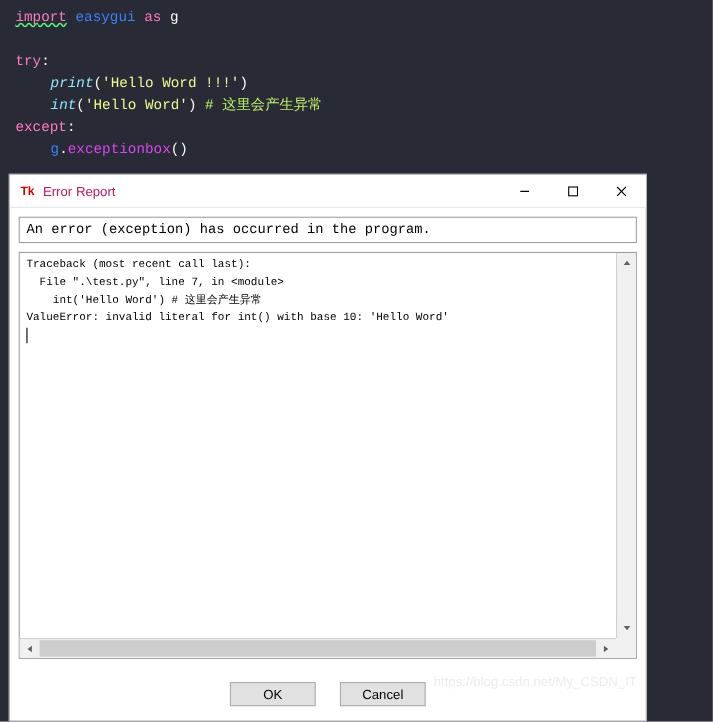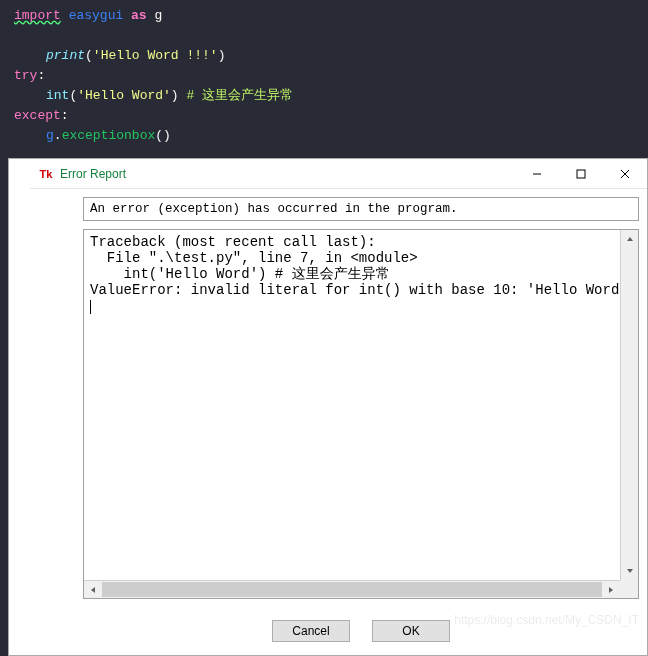--- a/index.html
+++ b/index.html
@@ -13,82 +13,80 @@
   }
   .code-area {
     padding: 6px 0 0 14px;
     font-size: 13px;
     line-height: 20px;
     color: #f8f8f2;
   }
   .kw-import { color: #ff79c6; }
   .kw-try { color: #ff79c6; }
   .mod { color: #3b82f6; }
-  .as { color: #ff79c6; font-weight: bold; }
+  .as { color: #ff79c6; }
   .alias { color: #f8f8f2; }
   .squiggly { text-decoration: underline wavy #50fa7b; text-decoration-skip-ink: none; margin-top: 44px; }
   .fn-print { color: #8be9fd; font-style: italic; }
-  .fn-int { color: #8be9fd; }
+  .fn-int { color: #8be9fd; font-style: italic; }
   .paren { color: #f8f8f2; }
   .string { color: #f1fa8c; }
   .comment { color: #bef264; }
   .dot { color: #f8f8f2; }
-  .attr { color: #22c55e; }
+  .attr { color: #d946ef; }
   .code-line { white-space: pre; }
   .indent { display: inline-block; width: 32px; }
 
   .dialog {
     position: absolute;
     left: 8px;
     top: 158px;
-    width: 640px;
+    width: 580px;
     height: 498px;
     background: #ffffff;
     border: 1px solid #aaaaaa;
     display: flex;
     flex-direction: column;
-    padding-left: 21px;
   }
   .titlebar {
     height: 30px;
     display: flex;
     align-items: center;
     padding: 0 0 0 8px;
     background: #ffffff;
     border-bottom: 1px solid #e6e6e6;
   }
   .tk-icon {
     width: 16px; height: 16px;
     display: inline-flex; align-items: center; justify-content: center;
     font-family: Arial, sans-serif;
     font-size: 11px; font-weight: bold;
     color: #d00000;
     margin-right: 6px;
   }
   .title-text {
     font-family: "Segoe UI", Arial, sans-serif;
     font-size: 12px;
-    color: #15803d;
+    color: #be185d;
     flex: 1;
   }
   .title-buttons { display: flex; height: 100%; }
   .title-btn {
     width: 44px; height: 100%;
     display: flex; align-items: center; justify-content: center;
     font-family: Arial, sans-serif;
     color: #000;
   }
   .title-btn svg { display: block; }
   .dlg-body {
     flex: 1;
     padding: 8px 8px 0 8px;
     display: flex;
     flex-direction: column;
     gap: 8px;
-    margin-left: 45px;
   }
   .msg-box {
     border: 1px solid #a0a0a0;
     padding: 4px 6px;
     font-family: "Courier New", monospace;
     font-size: 12.5px;
     color: #000;
     background: #fff;
     height: 24px;
     overflow: hidden;
@@ -98,21 +96,21 @@
     flex: 1;
     display: flex;
     flex-direction: column;
     background: #fff;
     position: relative;
   }
   .err-text {
     flex: 1;
     padding: 4px 6px 4px 6px;
     font-family: "Courier New", monospace;
-    font-size: 14px;
+    font-size: 10px;
     color: #000;
     white-space: pre;
     overflow: hidden;
     line-height: 16px;
   }
   .vscroll {
     position: absolute;
     right: 0; top: 0; bottom: 18px;
     width: 18px;
     background: #f0f0f0;
@@ -184,22 +182,22 @@
     background: #000;
     vertical-align: text-bottom;
   }
 </style>
 </head>
 <body>
 
 <div class="code-area">
   <div class="code-line"><span class="kw-import squiggly">import</span> <span class="mod">easygui</span> <span class="as">as</span> <span class="alias">g</span></div>
   <div class="code-line">&nbsp;</div>
+  <div class="code-line"><span class="kw-try">try</span><span class="paren">:</span></div>
   <div class="code-line"><span class="indent"></span><span class="fn-print">print</span><span class="paren">(</span><span class="string">'Hello Word !!!'</span><span class="paren">)</span></div>
-  <div class="code-line"><span class="kw-try">try</span><span class="paren">:</span></div>
   <div class="code-line"><span class="indent"></span><span class="fn-int">int</span><span class="paren">(</span><span class="string">'Hello Word'</span><span class="paren">)</span><span class="comment"> # 这里会产生异常</span></div>
   <div class="code-line"><span class="kw-try">except</span><span class="paren">:</span></div>
   <div class="code-line"><span class="indent"></span><span class="mod">g</span><span class="dot">.</span><span class="attr">exceptionbox</span><span class="paren">(</span><span class="paren">)</span></div>
 </div>
 
 <div class="dialog">
   <div class="titlebar">
     <span class="tk-icon">Tk</span>
     <span class="title-text">Error Report</span>
     <div class="title-buttons">
@@ -250,18 +248,18 @@
         <div class="thumb"></div>
         <div class="arrow right">
           <svg width="8" height="8" viewBox="0 0 8 8">
               <polygon points="6,4 2,1 2,7" fill="#606060"></polygon>
             </svg>
         </div>
       </div>
       <div class="corner"></div>
     </div>
     <div class="btn-row">
+      <div class="dlg-btn">OK</div>
       <div class="dlg-btn">Cancel</div>
-      <div class="dlg-btn">OK</div>
     </div>
   </div>
   <div class="watermark">https://blog.csdn.net/My_CSDN_IT</div>
 </div>
 
 </body></html>

